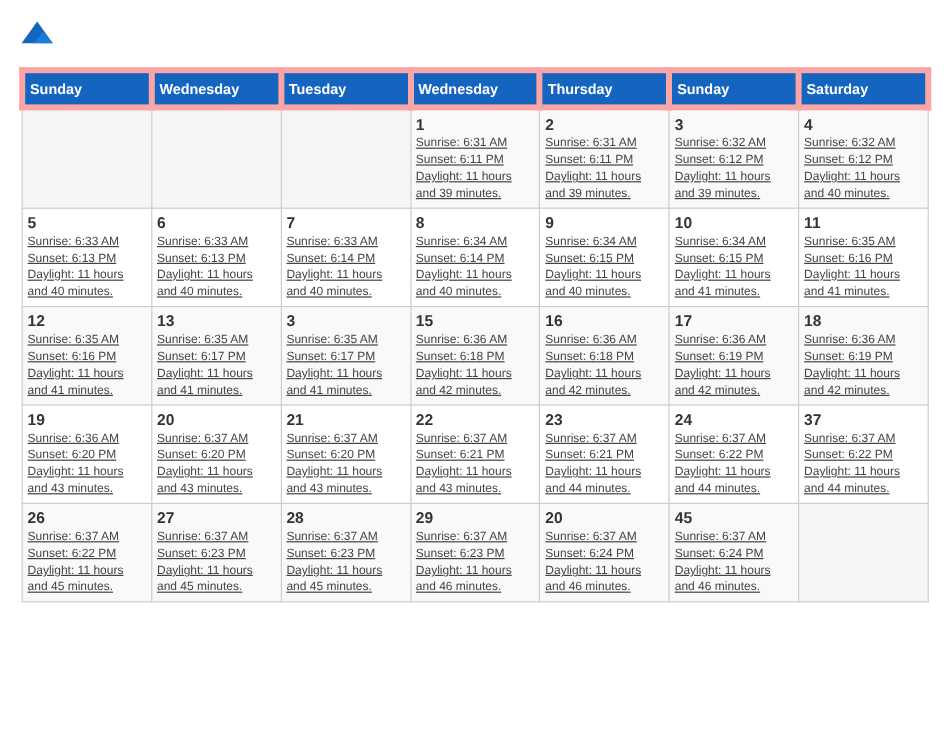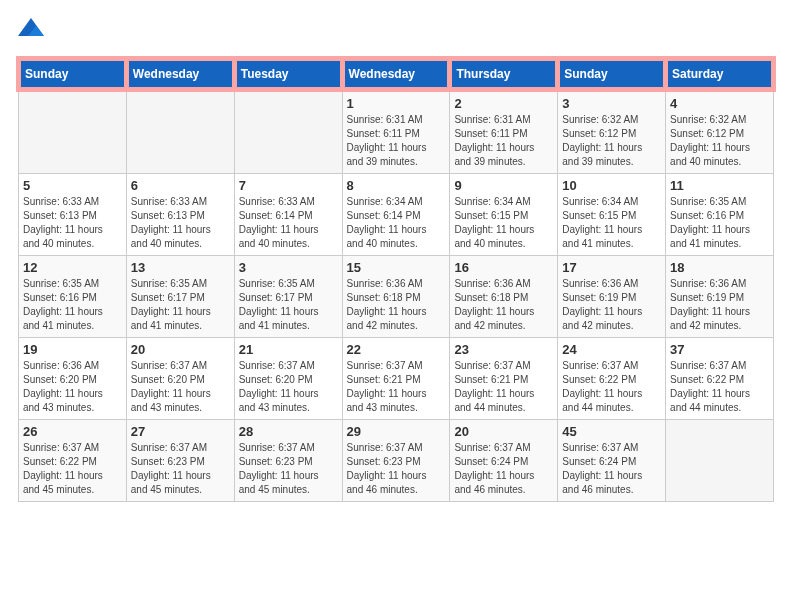--- a/index.html
+++ b/index.html
@@ -80,20 +80,21 @@
     .day-num {
       font-size: 13px;
       font-weight: bold;
       color: #333;
       margin-bottom: 2px;
     }
     .day-info {
       color: #444;
       font-size: 10px;
       line-height: 1.4;
+      text-decoration: underline;
     }
     .empty {
       background: #f5f5f5 !important;
     }
   </style>
 </head>
 <body>
 
 <div class="header">
   <div class="logo">

